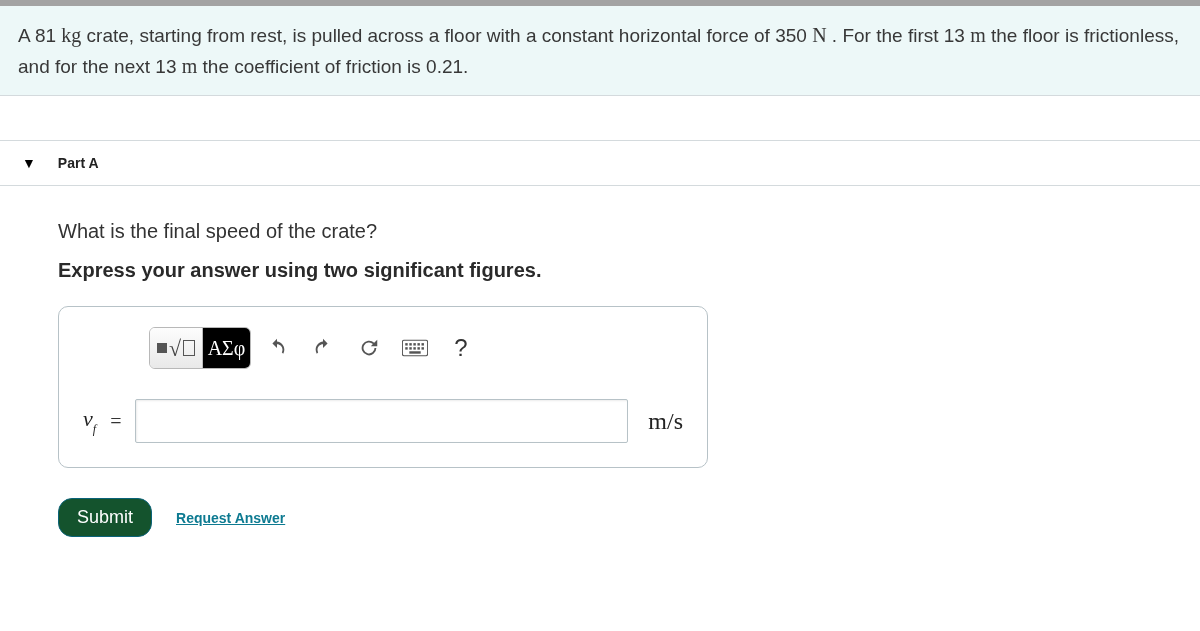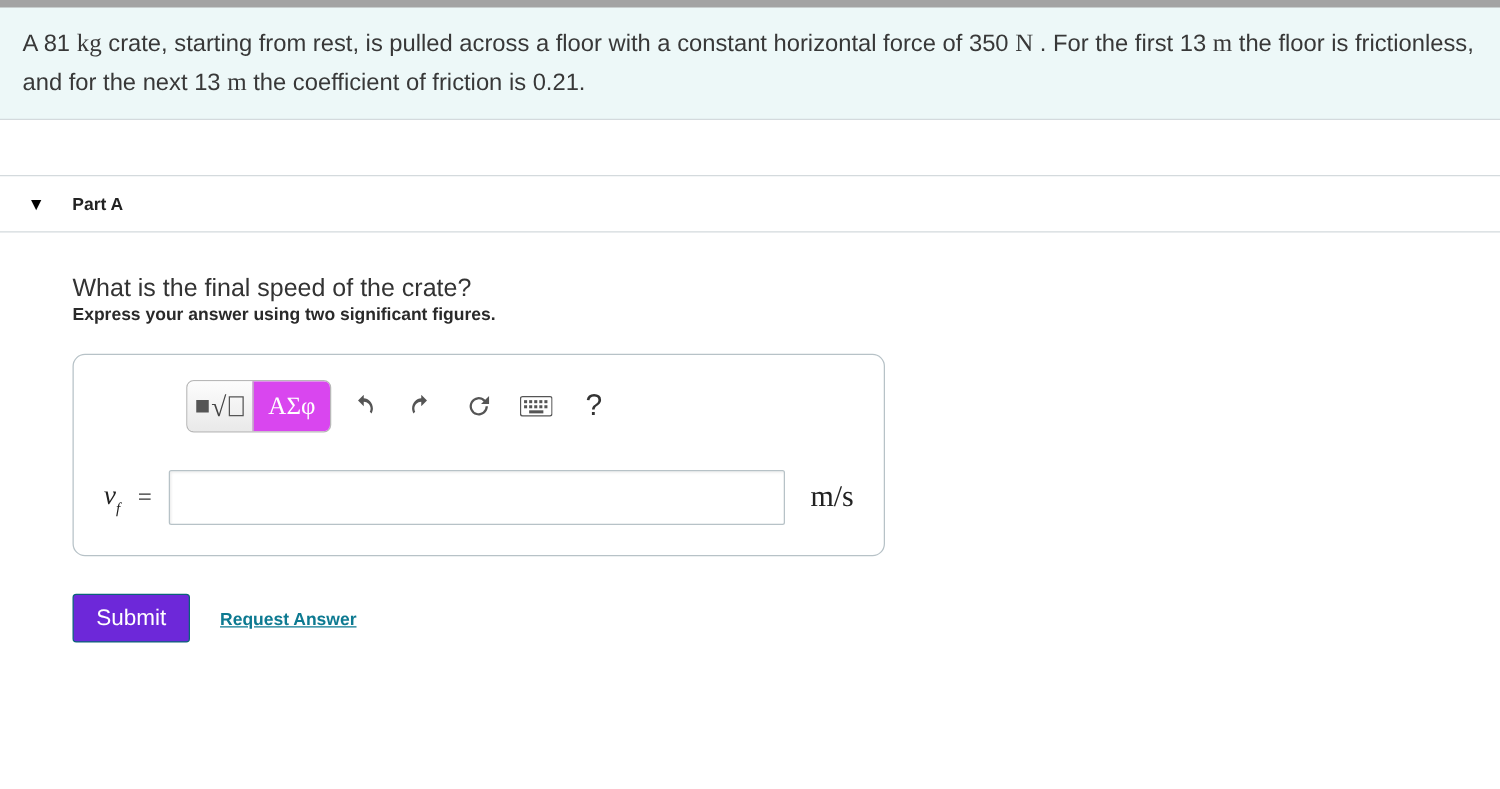--- a/index.html
+++ b/index.html
@@ -40,25 +40,25 @@
     font-weight: bold;
     font-size: 14px;
     color: #222;
   }
   .part-body {
     padding: 34px 0 30px 58px;
   }
   .question-text {
     font-size: 20px;
     color: #333;
-    margin-bottom: 0;
+    margin-bottom: 16px;
   }
   .instruction-text {
     font-weight: bold;
-    font-size: 14px;
+    font-size: 20px;
     color: #2a2a2a;
     margin-bottom: 24px;
   }
   .answer-box {
     border: 1px solid #b7c2c7;
     border-radius: 10px;
     padding: 20px 24px 24px 24px;
     width: 650px;
   }
   .toolbar-row {
@@ -81,25 +81,25 @@
     justify-content: center;
     width: 52px;
     height: 100%;
     background: linear-gradient(#fdfdfd, #e9e9e9);
     color: #444;
     font-size: 20px;
     cursor: pointer;
   }
   .tool-btn + .tool-btn { border-left: 1px solid #bdbdbd; }
   .tool-btn.greek {
-    background: #d946ef;
+    background: #000000;
     color: #fff;
     font-family: "Times New Roman", serif;
     font-size: 20px;
-    width: 62px;
+    width: 48px;
   }
   .tool-icon {
     width: 40px;
     height: 42px;
     display: flex;
     align-items: center;
     justify-content: center;
     color: #555;
     font-size: 22px;
     cursor: pointer;
@@ -138,24 +138,24 @@
     color: #222;
     margin-left: 10px;
   }
   .action-row {
     margin-top: 30px;
     display: flex;
     align-items: center;
     gap: 24px;
   }
   .submit-btn {
-    background: #6d28d9;
+    background: #14532d;
     color: #fff;
     border: 1px solid #0a6378;
-    border-radius: 3px;
+    border-radius: 14px;
     padding: 8px 18px;
     font-size: 18px;
     cursor: pointer;
   }
   .request-link {
     color: #0d7a91;
     text-decoration: underline;
     font-weight: bold;
     font-size: 14px;
     cursor: pointer;

